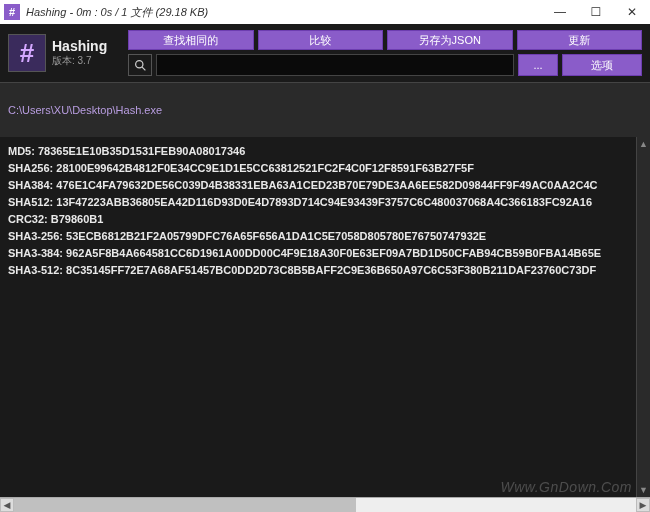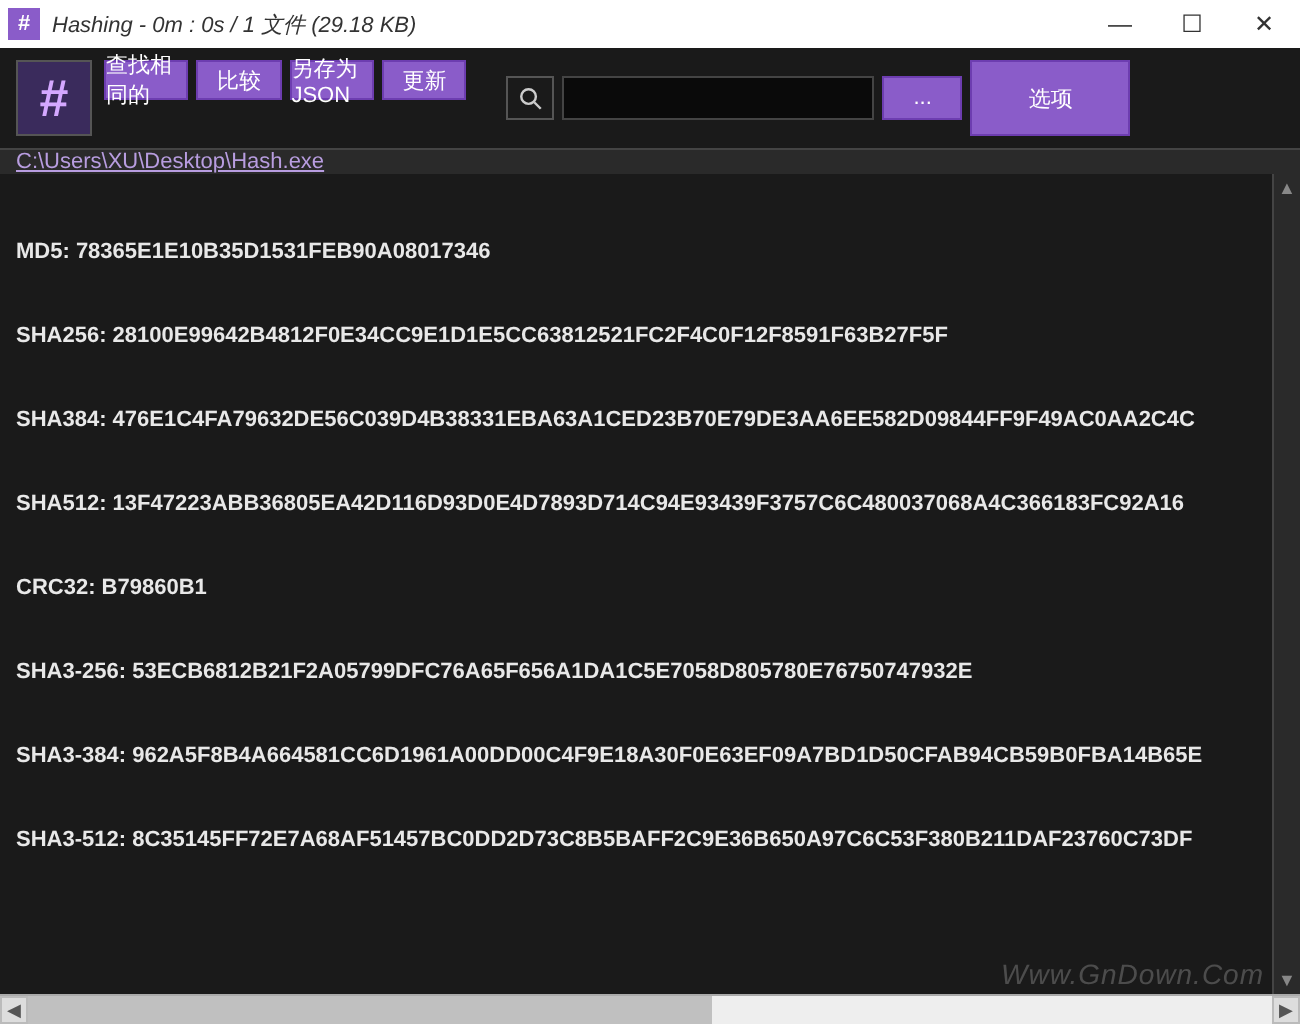--- a/index.html
+++ b/index.html
@@ -8,31 +8,31 @@
 .titlebar { height: 24px; background: #fff; display: flex; align-items: center; font-size: 11px; color: #333; }
 .titlebar-icon { width: 16px; height: 16px; background: #8a5cc9; margin: 0 4px; display: flex; align-items: center; justify-content: center; color: #fff; font-weight: bold; font-size: 11px; }
 .titlebar-title { flex: 1; padding-left: 2px; font-style: italic; }
 .win-btns { display: flex; height: 100%; }
 .win-btn { width: 36px; display: flex; align-items: center; justify-content: center; font-size: 12px; color: #333; cursor: default; }
 .topbar { display: flex; align-items: center; padding: 6px 8px; background: #1a1a1a; gap: 6px; }
 .app-icon { width: 38px; height: 38px; background: #3a2b5c; display: flex; align-items: center; justify-content: center; color: #d4a8ff; font-size: 26px; font-weight: bold; border: 1px solid #555; }
 .app-title-block { display: flex; flex-direction: column; color: #ddd; min-width: 70px; }
 .app-title { font-size: 14px; font-weight: 600; color: #eee; }
 .app-version { font-size: 10px; color: #999; }
-.btn-row { display: flex; flex: 1; gap: 20px; flex-direction: row; }
+.btn-row { display: flex; flex: 1; gap: 4px; flex-direction: column; }
 .btn-top-row { display: flex; gap: 4px; }
 .btn-bottom-row { display: flex; gap: 4px; align-items: center; }
 .pbtn { flex: 1; background: #8a5cc9; color: #fff; border: 1px solid #6d3db0; height: 20px; font-size: 11px; display: flex; align-items: center; justify-content: center; cursor: default; }
 .search-icon { width: 24px; height: 22px; border: 1px solid #555; display: flex; align-items: center; justify-content: center; color: #ccc; font-size: 13px; }
 .search-input { flex: 1; height: 22px; background: #0a0a0a; border: 1px solid #444; color: #ccc; padding: 0 6px; font-size: 11px; }
 .sbtn { width: 40px; height: 22px; background: #8a5cc9; border: 1px solid #6d3db0; color: #fff; font-size: 11px; display: flex; align-items: center; justify-content: center; cursor: default; }
-.opt-btn { width: 80px; height: 38px; background: #8a5cc9; border: 1px solid #6d3db0; color: #fff; font-size: 11px; display: flex; align-items: center; justify-content: center; cursor: default; }
-.path-bar { background: #2a2a2a; color: #b89de0; font-size: 11px; padding: 0 8px; border-top: 1px solid #444; text-decoration: underline; }
+.opt-btn { width: 80px; height: 22px; background: #8a5cc9; border: 1px solid #6d3db0; color: #fff; font-size: 11px; display: flex; align-items: center; justify-content: center; cursor: default; }
+.path-bar { background: #2a2a2a; color: #b89de0; font-size: 11px; padding: 21px 8px; border-top: 1px solid #444; }
 .content { flex: 1; background: #1a1a1a; color: #e8e8e8; font-size: 11px; padding: 6px 8px; overflow: hidden; white-space: nowrap; position: relative; font-weight: 600; line-height: 1.55; }
-.hash-line { white-space: nowrap; overflow: hidden; margin-top: 25px; }
+.hash-line { white-space: nowrap; overflow: hidden; }
 .vscroll { position: absolute; right: 0; top: 0; bottom: 0; width: 14px; background: #2a2a2a; border-left: 1px solid #444; display: flex; flex-direction: column; justify-content: space-between; align-items: center; }
 .varrow { height: 14px; width: 14px; display: flex; align-items: center; justify-content: center; color: #888; font-size: 9px; }
 .hscroll { height: 15px; background: #ddd; border-top: 1px solid #aaa; display: flex; align-items: center; }
 .harrow { width: 14px; height: 14px; display: flex; align-items: center; justify-content: center; color: #555; font-size: 9px; background: #ddd; border: 1px solid #bbb; }
 .htrack { flex: 1; height: 14px; background: #eee; position: relative; }
 .hthumb { position: absolute; left: 0; width: 55%; height: 100%; background: #c0c0c0; }
 .watermark { position: absolute; right: 18px; bottom: 2px; color: rgba(210,210,210,0.28); font-size: 14px; font-style: italic; letter-spacing: 0.5px; pointer-events: none; margin-left: 10px; }
 .content-wrap { position: relative; flex: 1; display: flex; overflow: hidden; }
 </style>
 </head>
@@ -44,20 +44,24 @@
     <div class="titlebar-title">Hashing - 0m : 0s / 1 文件 (29.18 KB)</div>
     <div class="win-btns">
       <div class="win-btn">—</div>
       <div class="win-btn">☐</div>
       <div class="win-btn close">✕</div>
     </div>
   </div>
 
   <div class="topbar">
     <div class="app-icon">#</div>
+    <div class="app-title-block">
+      <div class="app-title">Hashing</div>
+      <div class="app-version"><span>版本:</span> <span>3.7</span></div>
+    </div>
     <div class="btn-row">
       <div class="btn-top-row">
         <div class="pbtn">查找相同的</div>
         <div class="pbtn">比较</div>
         <div class="pbtn">另存为JSON</div>
         <div class="pbtn">更新</div>
       </div>
       <div class="btn-bottom-row">
         <div class="search-icon">
           <svg width="13" height="13" viewBox="0 0 16 16">

